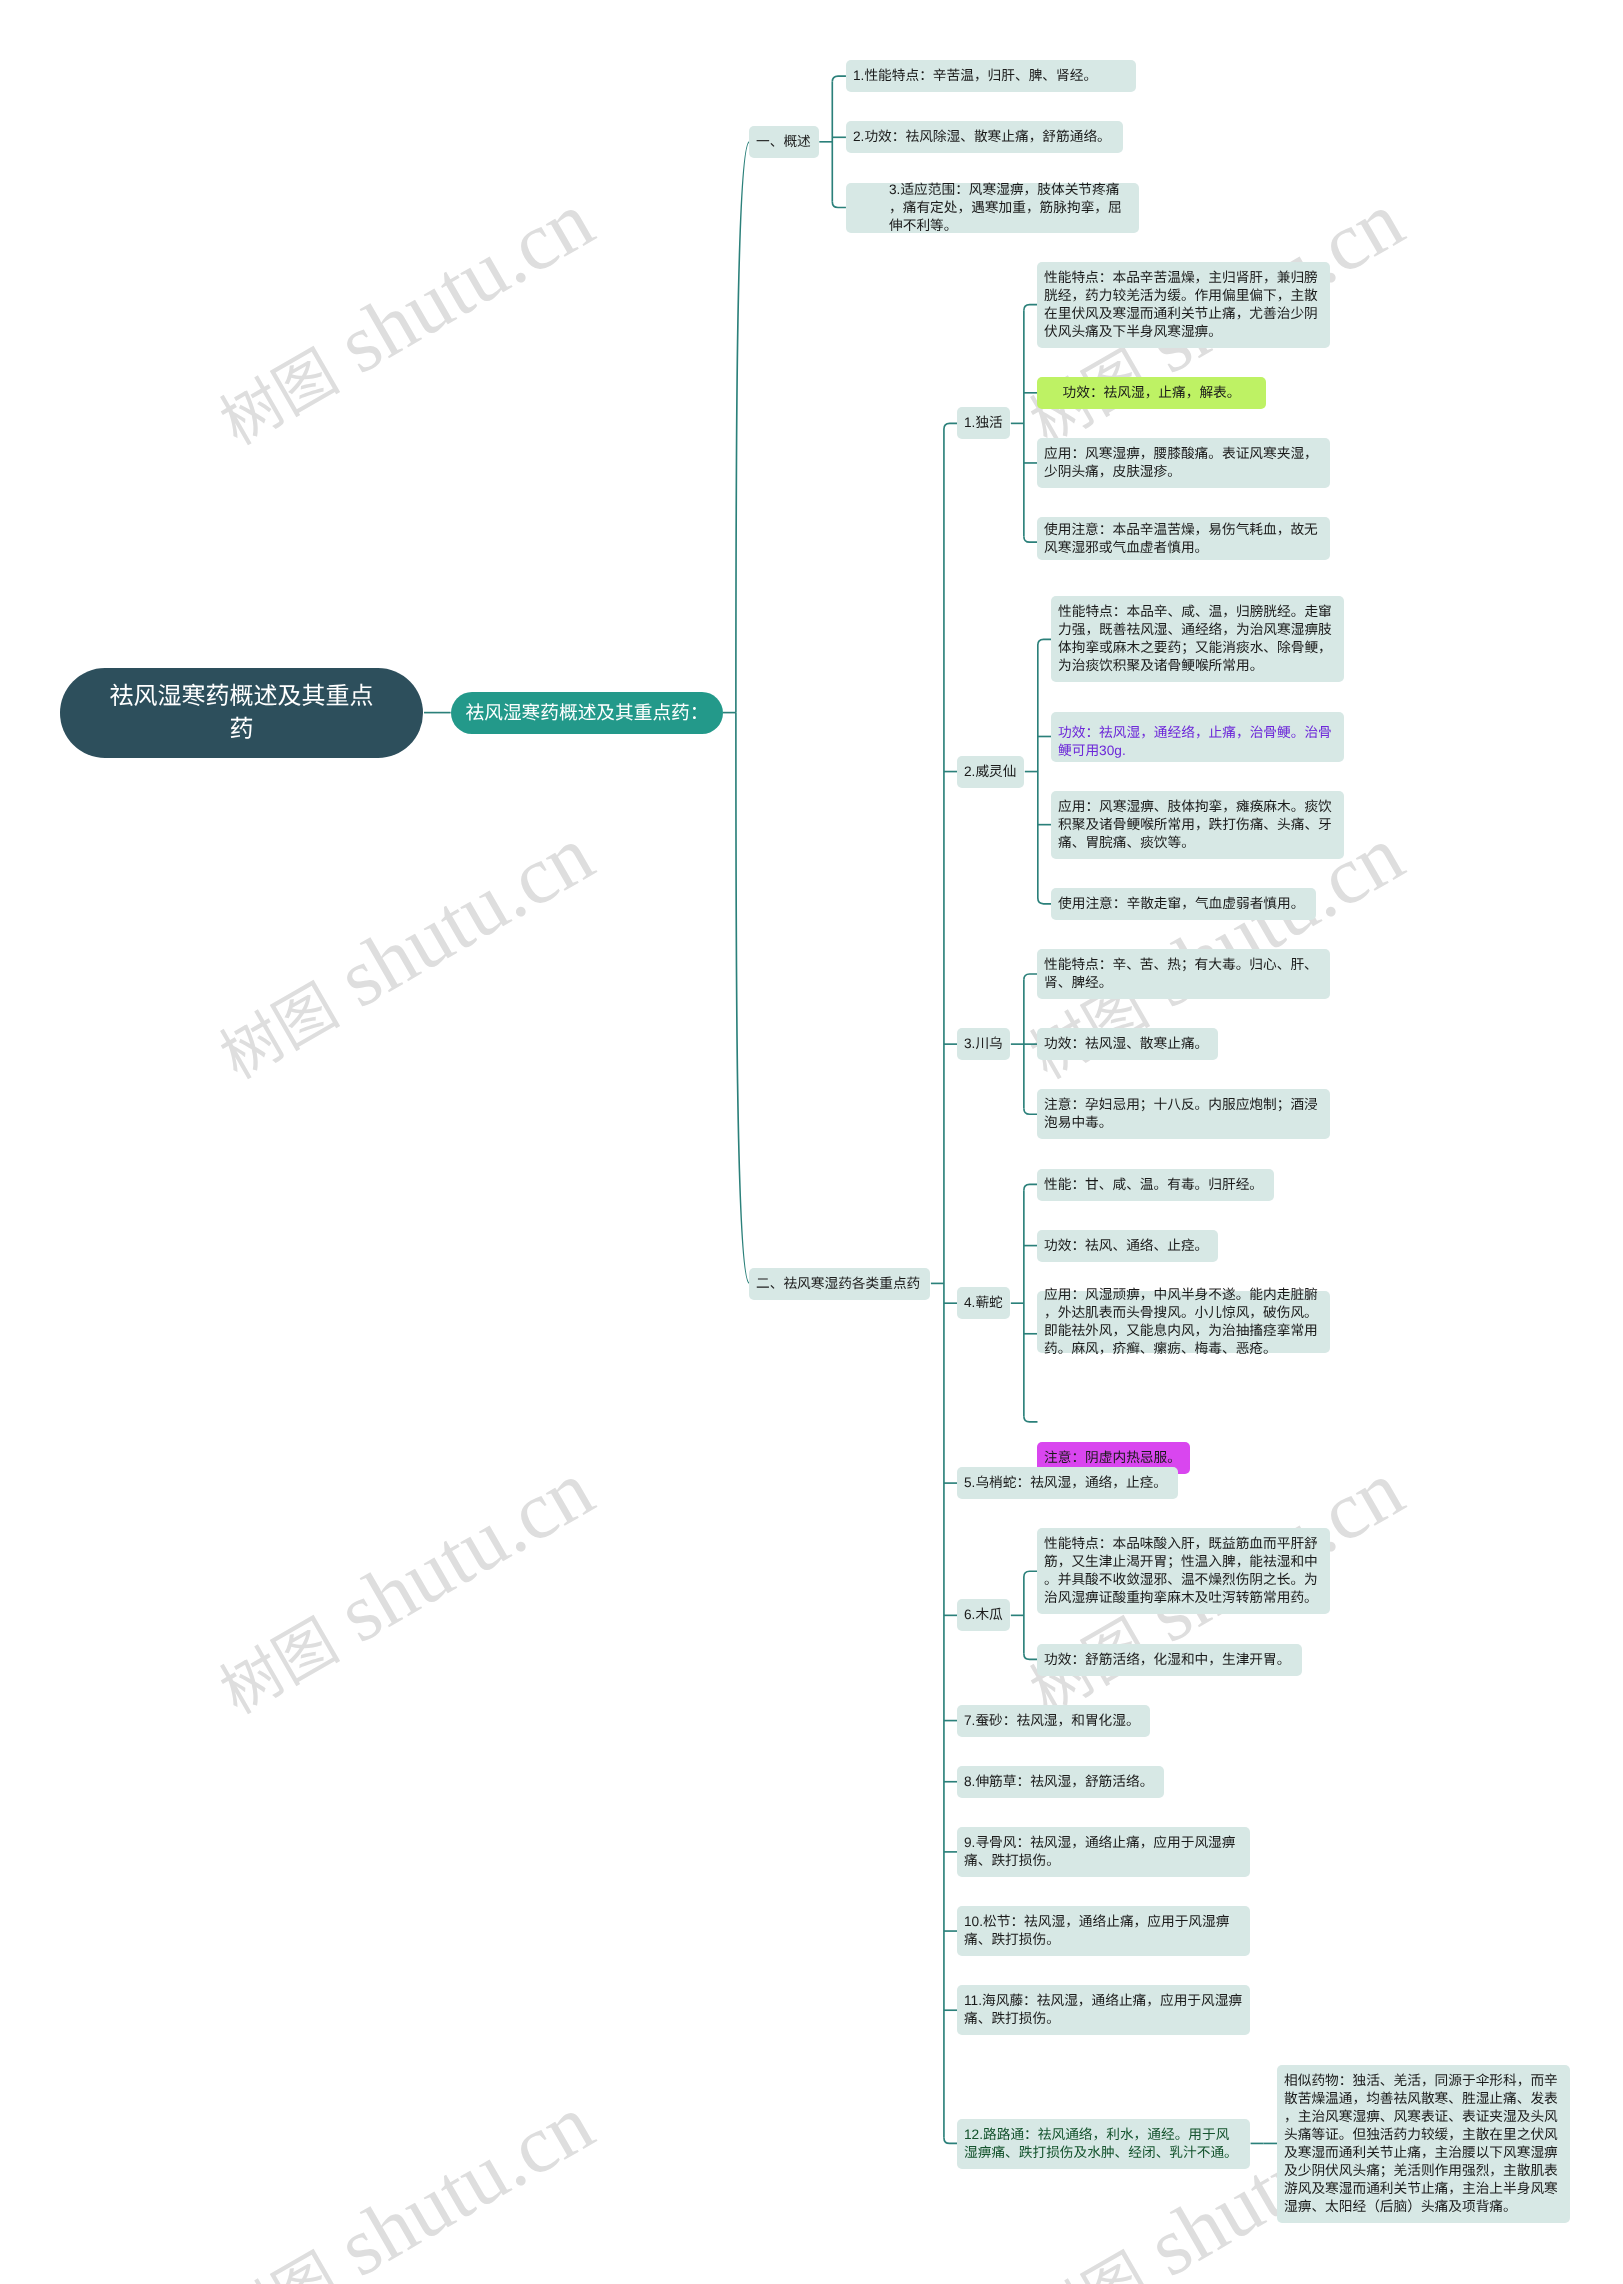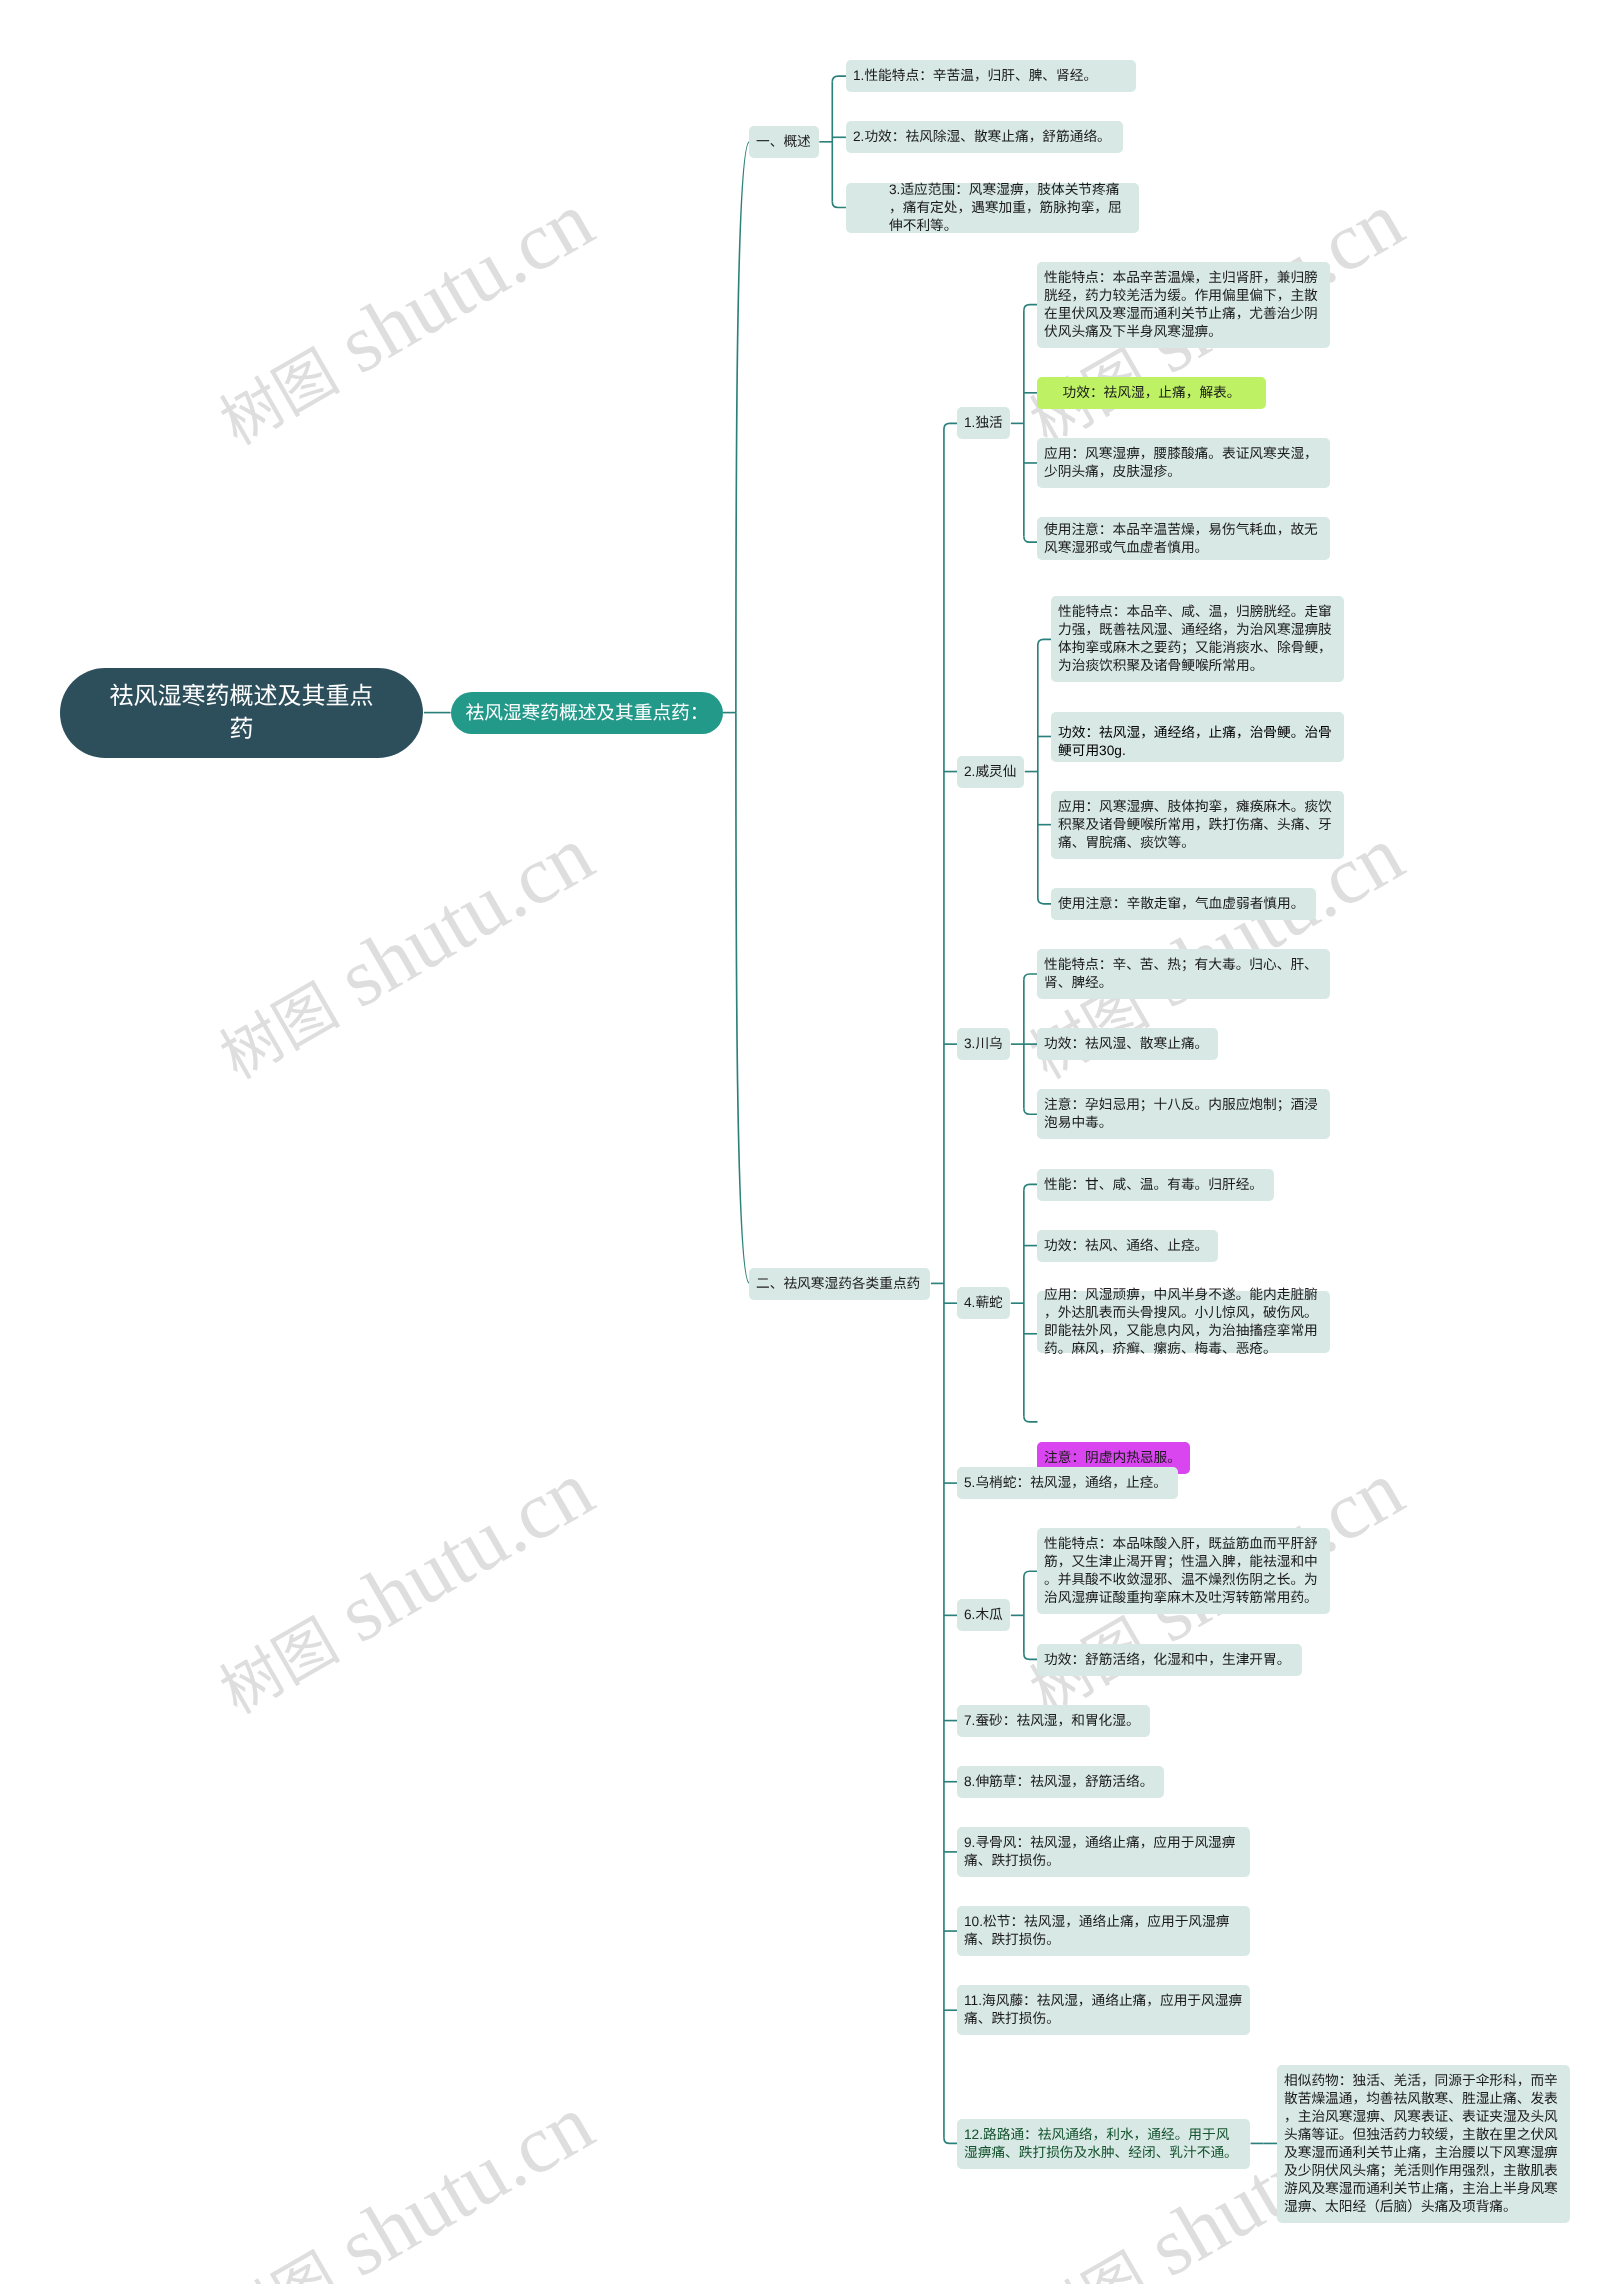--- a/index.html
+++ b/index.html
@@ -128,21 +128,21 @@
       <div class="node lvn" style="left: 1037px; top: 517px; width: 293px; height: 43px; background: rgb(215, 232, 229);">
         <span class="txt" style="color: rgb(26, 26, 26);">使用注意：本品辛温苦燥，易伤气耗血，故无风寒湿邪或气血虚者慎用。</span>
       </div>
       <div class="node lvn" style="left: 957px; top: 756px; width: 67px; height: 32px; background: rgb(215, 232, 229);">
         <span class="txt" style="color: rgb(26, 26, 26);">2.威灵仙</span>
       </div>
       <div class="node lvn" style="left: 1051px; top: 596px; width: 293px; height: 86px; background: rgb(215, 232, 229);">
         <span class="txt" style="color: rgb(26, 26, 26);">性能特点：本品辛、咸、温，归膀胱经。走窜力强，既善祛风湿、通经络，为治风寒湿痹肢体拘挛或麻木之要药；又能消痰水、除骨鲠，为治痰饮积聚及诸骨鲠喉所常用。</span>
       </div>
       <div class="node lvn" style="left: 1051px; top: 712px; width: 293px; height: 50px; background: rgb(215, 232, 229);">
-        <span class="txt" style="color: #000000; margin-top: 10px;">功效：祛风湿，通经络，止痛，治骨鲠。治骨鲠可用30g.</span>
+        <span class="txt" style="color: #6d28d9; margin-top: 10px;">功效：祛风湿，通经络，止痛，治骨鲠。治骨鲠可用30g.</span>
       </div>
       <div class="node lvn" style="left: 1051px; top: 791px; width: 293px; height: 68px; background: rgb(215, 232, 229);">
         <span class="txt" style="color: rgb(26, 26, 26);">应用：风寒湿痹、肢体拘挛，瘫痪麻木。痰饮积聚及诸骨鲠喉所常用，跌打伤痛、头痛、牙痛、胃脘痛、痰饮等。</span>
       </div>
       <div class="node lvn" style="left: 1051px; top: 888px; width: 265px; height: 32px; background: rgb(215, 232, 229);">
         <span class="txt" style="color: rgb(26, 26, 26);">使用注意：辛散走窜，气血虚弱者慎用。</span>
       </div>
       <div class="node lvn" style="left: 957px; top: 1028px; width: 53px; height: 32px; background: rgb(215, 232, 229);">
         <span class="txt" style="color: rgb(26, 26, 26);">3.川乌</span>
       </div>

